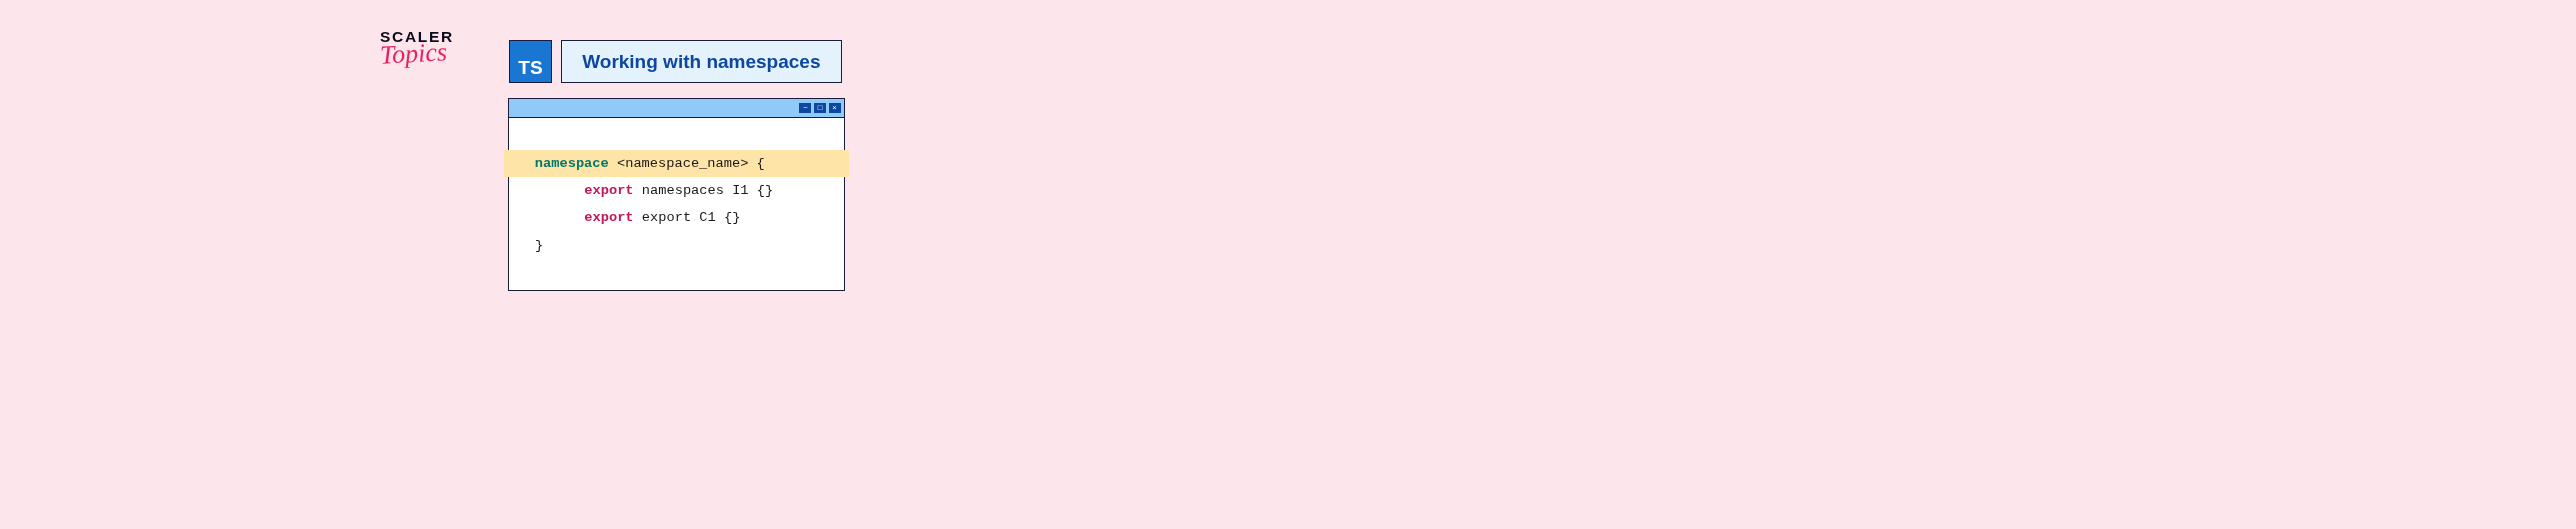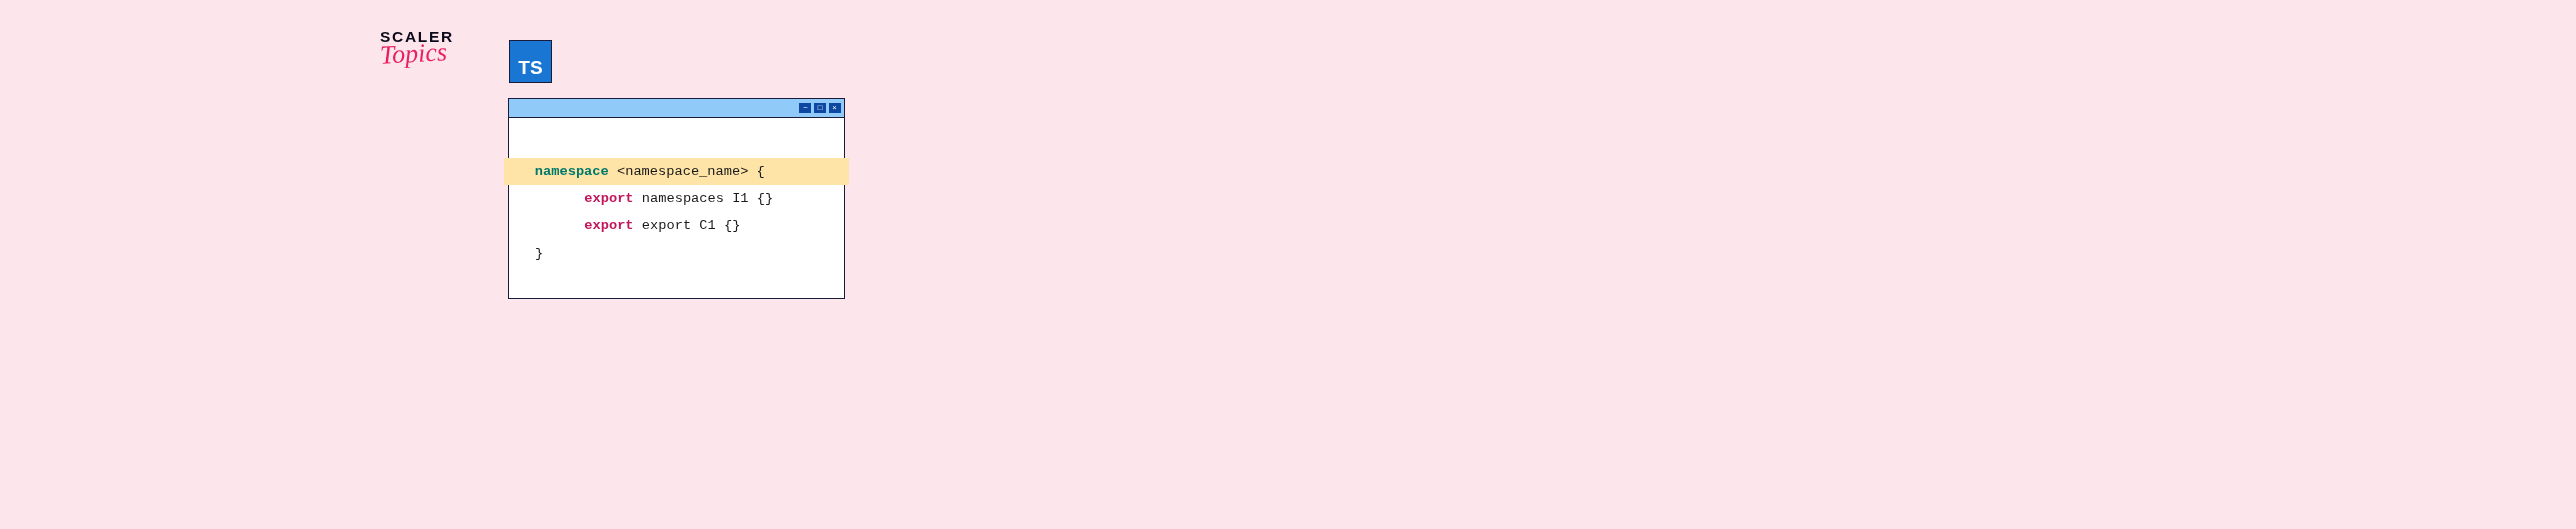--- a/index.html
+++ b/index.html
@@ -101,37 +101,40 @@
     font-size: 13.7px;
     line-height: 2;
     color: #1a1a1a;
   }
   .code-line {
     padding: 0 0 0 26px;
     white-space: pre;
   }
   .hl {
     background: #ffe4a8;
-    margin: 12px -5.2px 0 -5.2px;
+    margin: 4px -5.2px 0 -5.2px;
     padding-left: 31px;
   }
   .kw1 { color: #00796b; font-weight: 600; }
   .kw2 { color: #c2185b; font-weight: 600; text-align: center; }
 </style>
 </head>
 <body>
 
 <div class="logo">
   <div class="logo-scaler">SCALER</div>
   <div class="logo-topics">Topics</div>
 </div>
 
 <div class="header-row">
   <div class="ts-badge">
     <span>TS</span>
+  </div>
+  <div class="title-box">
+    <span>Working with namespaces</span>
   </div>
 </div>
 
 <div class="code-window">
   <div class="titlebar">
     <div class="tb-btn">−</div>
     <div class="tb-btn">□</div>
     <div class="tb-btn">×</div>
   </div>
   <div class="code-body">

